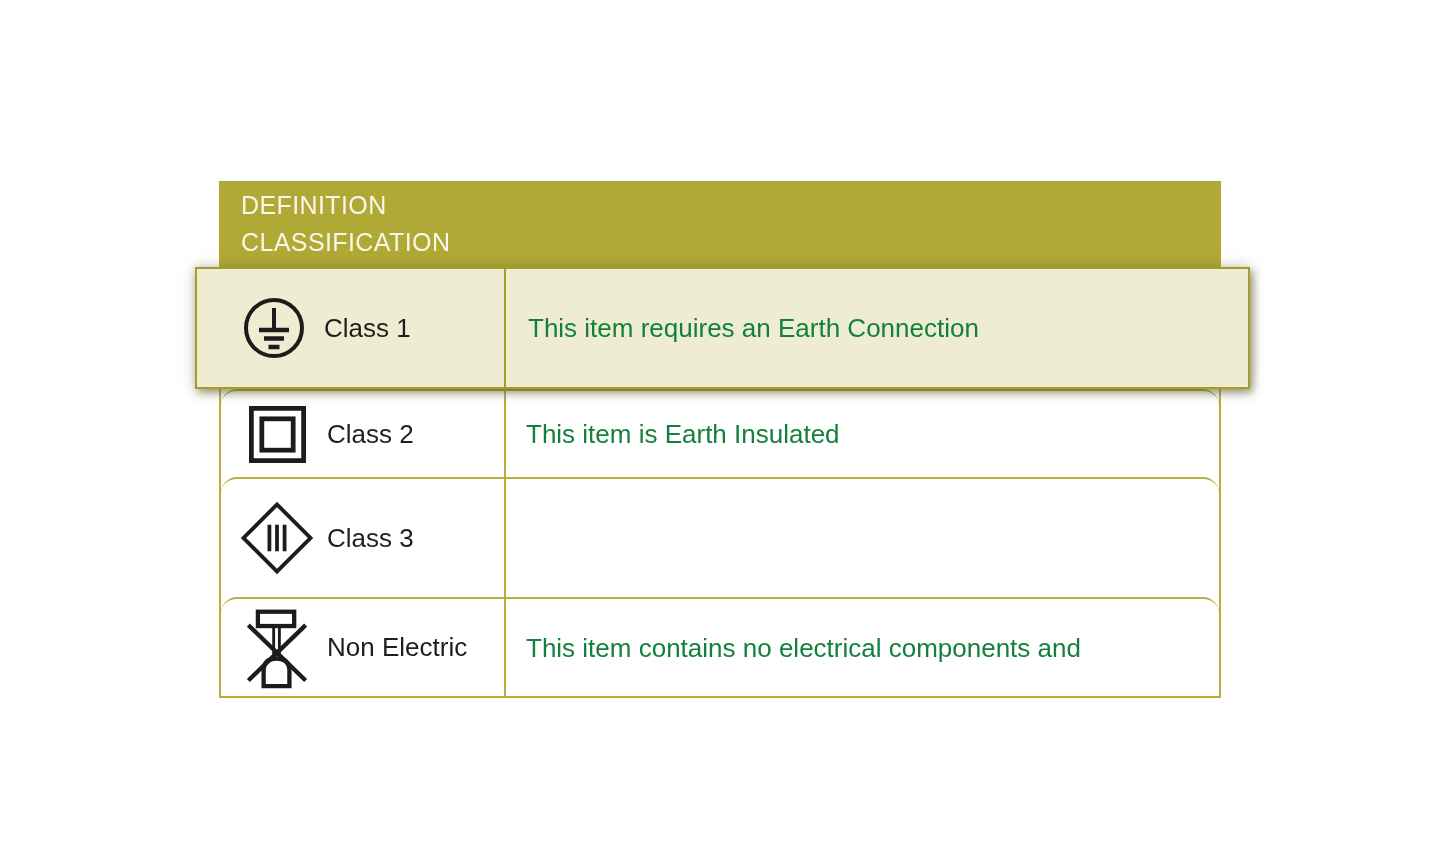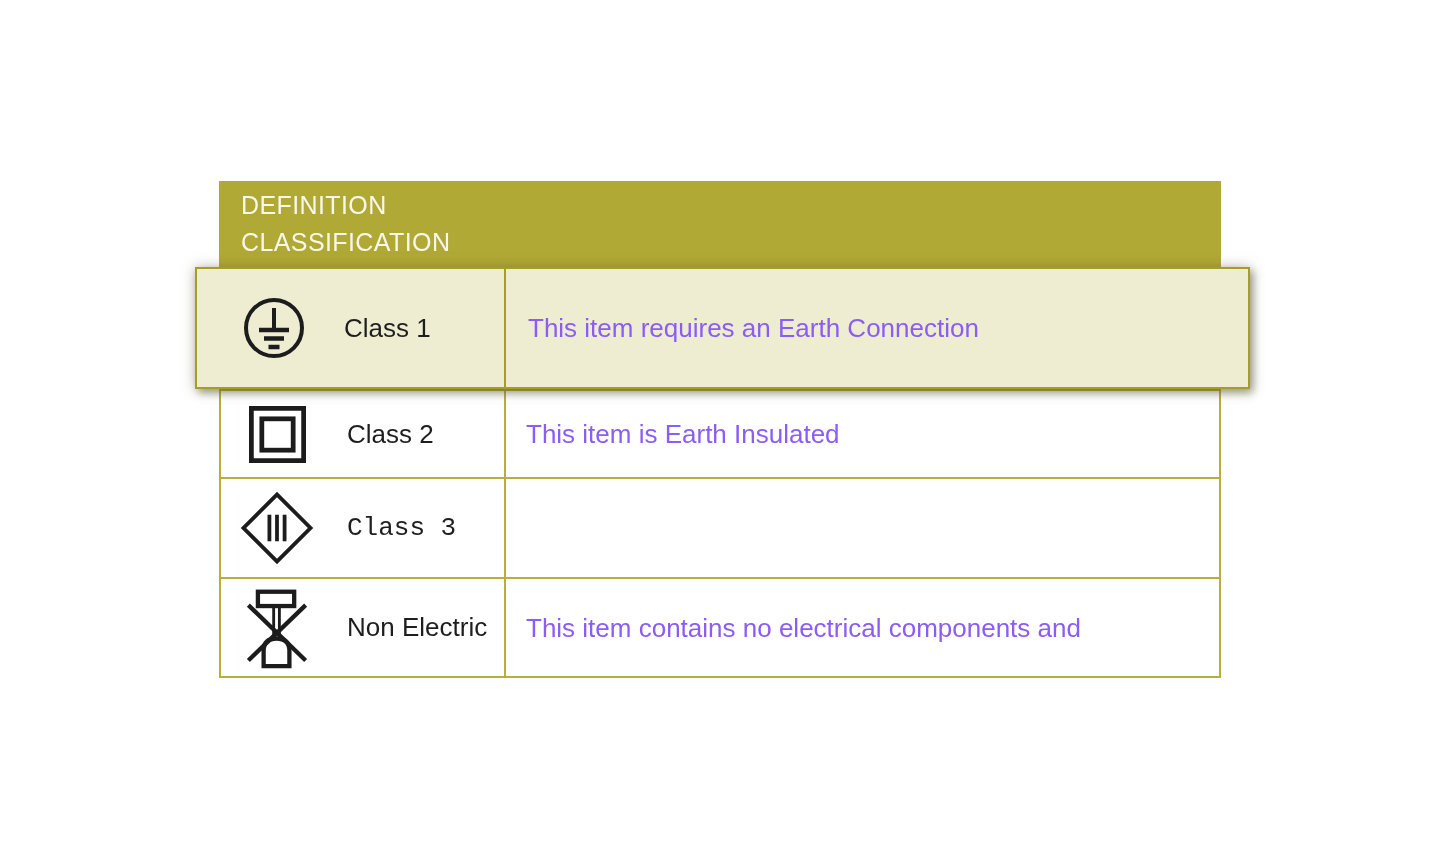--- a/index.html
+++ b/index.html
@@ -27,58 +27,58 @@
   }
   .th1 { width: 287px; padding-left: 22px; padding-right: 30px; }
   .th2 { flex: 1; padding-left: 22px; }
 
   
   .tbody {
     border: 2px solid var(--rowline, #b6ae3d);
     border-top: none;
     background: #ffffff;
   }
-  .row { display: flex; align-items: stretch; }
+  .row { display: flex; align-items: stretch; border-radius: 16px; }
   .row + .row { border-top: 2px solid var(--rowline, #b6ae3d); }
   .row.spacer { height: 122px; border-top: none; }
   .row.r2 { height: 88px; }
-  .row.r3 { height: 100px; font-family: Liberation Mono, monospace; }
+  .row.r3 { height: 120px; }
   .row.r4 { height: 99px; }
 
   .cell-left {
     width: 285px;
     border-right: 2px solid var(--rowline, #b6ae3d);
     display: flex;
     align-items: center;
     padding-left: 18px;
   }
   .icon-slot {
     width: 76px;
     display: flex;
     justify-content: center;
     align-items: center;
     flex-shrink: 0;
   }
   .class-label {
-    margin-left: 32px;
+    margin-left: 12px;
     font-size: 26px;
     color: #1e1e1e;
     white-space: nowrap;
     text-align: center;
   }
   .cell-right {
     flex: 1;
     display: flex;
     flex-direction: column;
     justify-content: center;
     padding-left: 20px;
     padding-right: 10px;
     font-size: 26px;
     line-height: 36px;
-    color: #8b5cf6;
+    color: #15803d;
   }
 
   
   .popped {
     position: absolute;
     left: -24px;
     top: 86px;
     width: 1055px;
     height: 122px;
     background: var(--hl-bg, #eeedd2);

